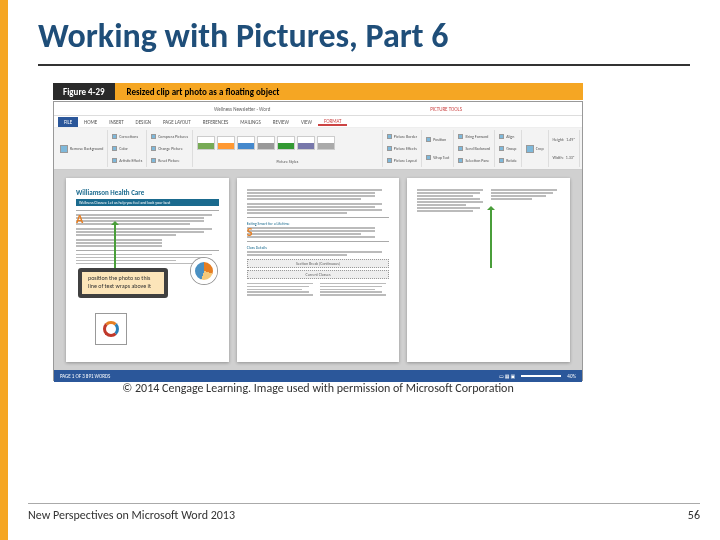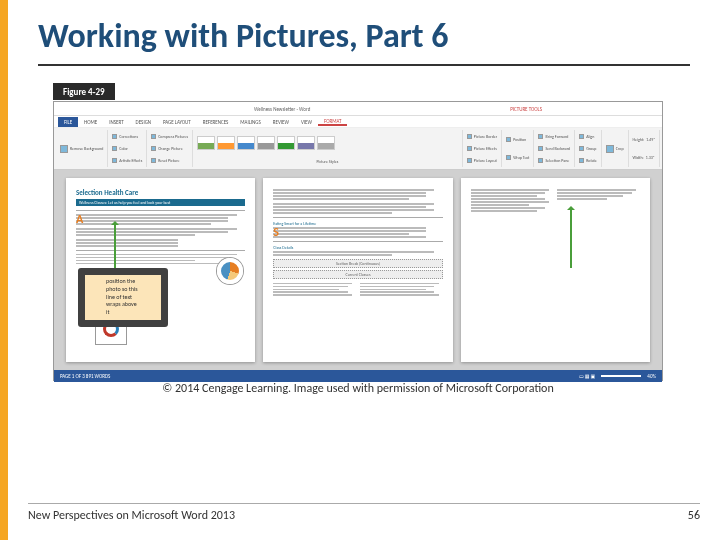--- a/index.html
+++ b/index.html
@@ -1,20 +1,20 @@
 <!DOCTYPE html>
 <html><head>
 <meta charset="utf-8">
 <style>
   * { box-sizing: border-box; margin: 0; padding: 0; }
   body { width: 720px; height: 540px; font-family: Calibri, Arial, sans-serif; background: #fff; position: relative; overflow: hidden; }
   .slide { width: 720px; height: 540px; position: relative; border-left: 8px solid #f5a623; }
   .title { font-size: 34px; font-weight: bold; color: #1f4e79; padding: 15px 0 8px 30px; }
   .title-rule { border-bottom: 2px solid #333; margin: 0 30px 15px 30px; }
-  .figure-wrap { margin: 0 45px; width: 610px; }
+  .figure-wrap { margin: 0 45px; width: 530px; }
   .fig-banner { display: flex; align-items: center; height: 20px; }
   .fig-label { background: #2a2a2a; color: #fff; font-size: 9px; font-weight: bold; padding: 3px 10px; }
   .fig-caption { background: #f5a623; color: #000; font-size: 9px; font-weight: bold; padding: 3px 12px; flex: 1; }
   .app-window { border: 1px solid #999; background: #fff; height: 280px; position: relative; }
   .titlebar { height: 14px; background: #fff; border-bottom: 1px solid #ddd; display: flex; align-items: center; font-size: 5px; color: #666; }
   .titlebar .doc { flex: 1; text-align: center; }
   .titlebar .tools { color: #c44; margin-right: 120px; }
   .ribbon-tabs { height: 12px; background: #fff; display: flex; font-size: 5px; align-items: center; padding-left: 4px; border-bottom: 1px solid #eee; }
   .ribbon-tabs .tab { padding: 0 6px; color: #555; }
   .ribbon-tabs .tab.file { background: #2b579a; color: #fff; padding: 2px 6px; }
@@ -36,21 +36,21 @@
   .page { background: #fff; flex: 1; box-shadow: 0 1px 3px rgba(0,0,0,0.3); padding: 10px 10px; font-size: 3px; color: #666; line-height: 1.3; position: relative; }
   .page-head { color: #1a6a8e; font-size: 7px; font-weight: bold; margin-bottom: 2px; }
   .page-sub { background: #1a6a8e; color: #fff; font-size: 4px; padding: 1px 3px; margin-bottom: 4px; }
   .dropcap { color: #e67e22; font-size: 12px; font-weight: bold; float: left; line-height: 0.9; margin-right: 2px; }
   .para { margin-bottom: 3px; }
   .hline { border-top: 1px solid #aaa; margin: 3px 0; }
   .section-label { background: #eee; text-align: center; font-size: 4px; padding: 1px; border: 1px dotted #999; margin: 2px 0; }
   .chart-pie { position: absolute; right: 12px; top: 80px; width: 26px; height: 26px; border-radius: 50%; background: conic-gradient(#e67e22 0 30%, #f5c97a 30% 55%, #4a90c2 55% 100%); border: 4px solid #fff; box-shadow: 0 0 0 1px #999; }
   .chart-swirl { position: absolute; left: 30px; bottom: 18px; width: 30px; height: 30px; border: 5px solid #fff; box-shadow: 0 0 0 1px #999; }
   .chart-swirl::before { content: ''; position: absolute; inset: 2px; border-radius: 50%; border: 3px solid #c0392b; border-top-color: #e67e22; border-right-color: #2980b9; }
-  .callout { position: absolute; background: #fce5b9; border: 7px solid #404040; border-radius: 3px; font-size: 6px; padding: 3px 21px; color: #333; z-index: 5; }
+  .callout { position: absolute; background: #fce5b9; border: 4px solid #404040; border-radius: 3px; font-size: 6px; padding: 3px 6px; color: #333; z-index: 5; }
   .callout.left { left: 12px; top: 90px; width: 90px; }
   .callout.right { right: 48px; top: 88px; width: 95px; }
   .arrow-green { position: absolute; width: 2px; background: #4a9e3a; }
   .arrow-green::after { content: ''; position: absolute; left: -3px; top: -6px; border: 4px solid transparent; border-bottom-color: #4a9e3a; }
   .arrow1 { left: 48px; top: 45px; height: 45px; }
   .arrow2 { right: 78px; top: 30px; height: 60px; }
   .statusbar { height: 12px; background: #2b579a; color: #fff; font-size: 5px; display: flex; align-items: center; padding: 0 6px; justify-content: space-between; }
   .sb-right { display: flex; gap: 6px; align-items: center; }
   .zoom-slider { width: 40px; height: 2px; background: #fff; position: relative; }
   .copyright { font-size: 12px; color: #333; text-align: center; margin-top: 0; }
@@ -61,20 +61,21 @@
 </head>
 <body>
 
 <div class="slide">
   <div class="title">Working with Pictures, Part 6</div>
   <div class="title-rule"></div>
 
   <div class="figure-wrap">
     <div class="fig-banner">
       <div class="fig-label">Figure 4-29</div>
+      <div class="fig-caption">Resized clip art photo as a floating object</div>
     </div>
 
     <div class="app-window">
       <div class="titlebar">
         <span class="doc">Wellness Newsletter - Word</span>
         <span class="tools">PICTURE TOOLS</span>
       </div>
       <div class="ribbon-tabs">
         <span class="tab file">FILE</span>
         <span class="tab">HOME</span>
@@ -199,21 +200,21 @@
             </div>
           <div class="rg-btn">
               <span>Width:</span> 
               <span>1.33"</span>
             </div>
         </div>
       </div>
 
       <div class="document-area">
         <div class="page">
-          <div class="page-head">Selection Health Care</div>
+          <div class="page-head">Williamson Health Care</div>
           <div class="page-sub">Wellness Classes: Let us help you feel and look your best</div>
           <div class="hline"></div>
           <div class="para">
               <span class="dropcap">A</span>
               <div class="lorem w95"></div>
               <div class="lorem w90"></div>
               <div class="lorem w90"></div>
               <div class="lorem w80"></div>
             </div>
           <div class="para">

